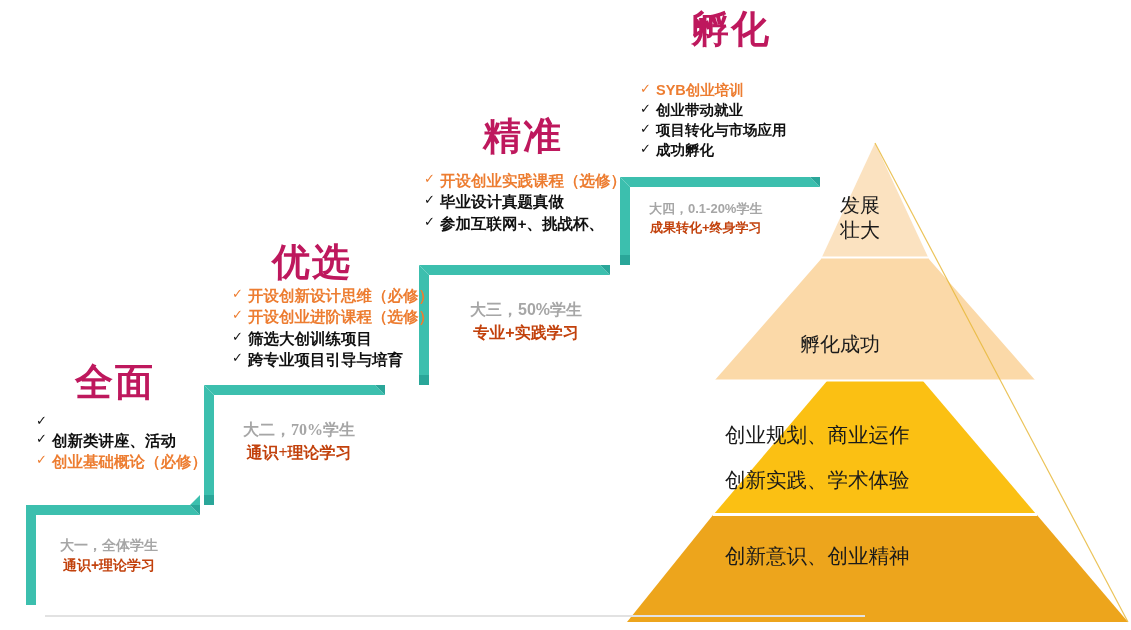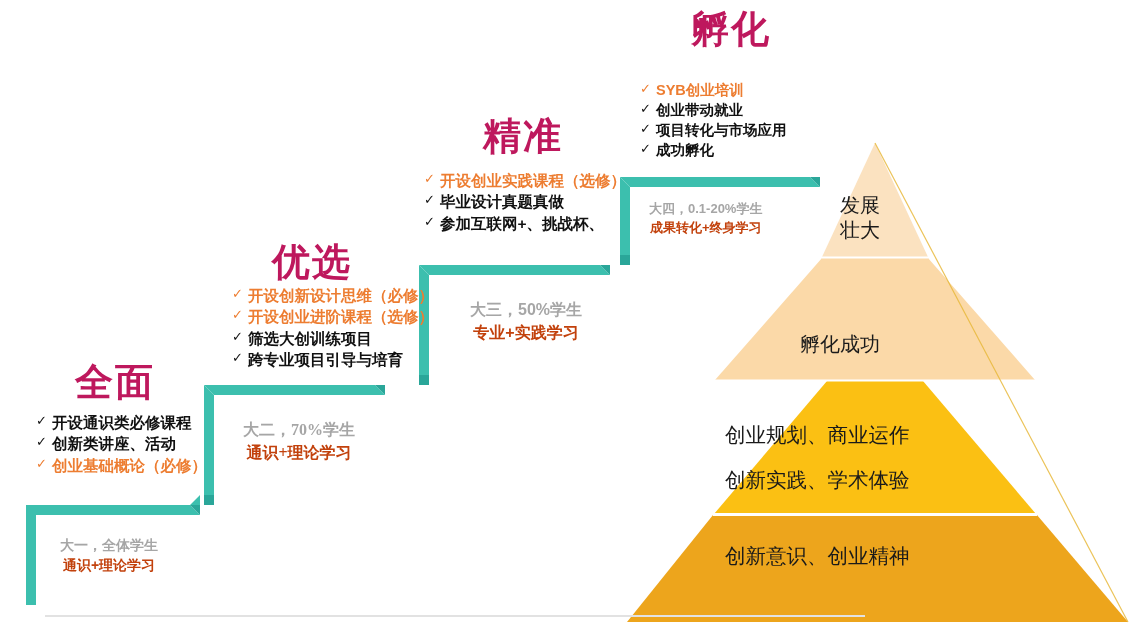--- a/index.html
+++ b/index.html
@@ -137,21 +137,20 @@
     </g>
   </svg>
 
   <div class="baseline-rule"></div>
 
   <div class="stage-title" style="left:75px; top:363px; font-size:38px;">全面</div>
 
   <div class="bullets" style="left:36px; top:412px; font-size:15.5px;">
     <div class="bullet">
       <span class="tick">✓</span>
-      <span class="txt">开设通识类必修课程</span>
     </div>
     <div class="bullet">
       <span class="tick">✓</span>
       <span class="txt">创新类讲座、活动</span>
     </div>
     <div class="bullet hl">
       <span class="tick">✓</span>
       <span class="txt">创业基础概论（必修）</span>
     </div>
   </div>

